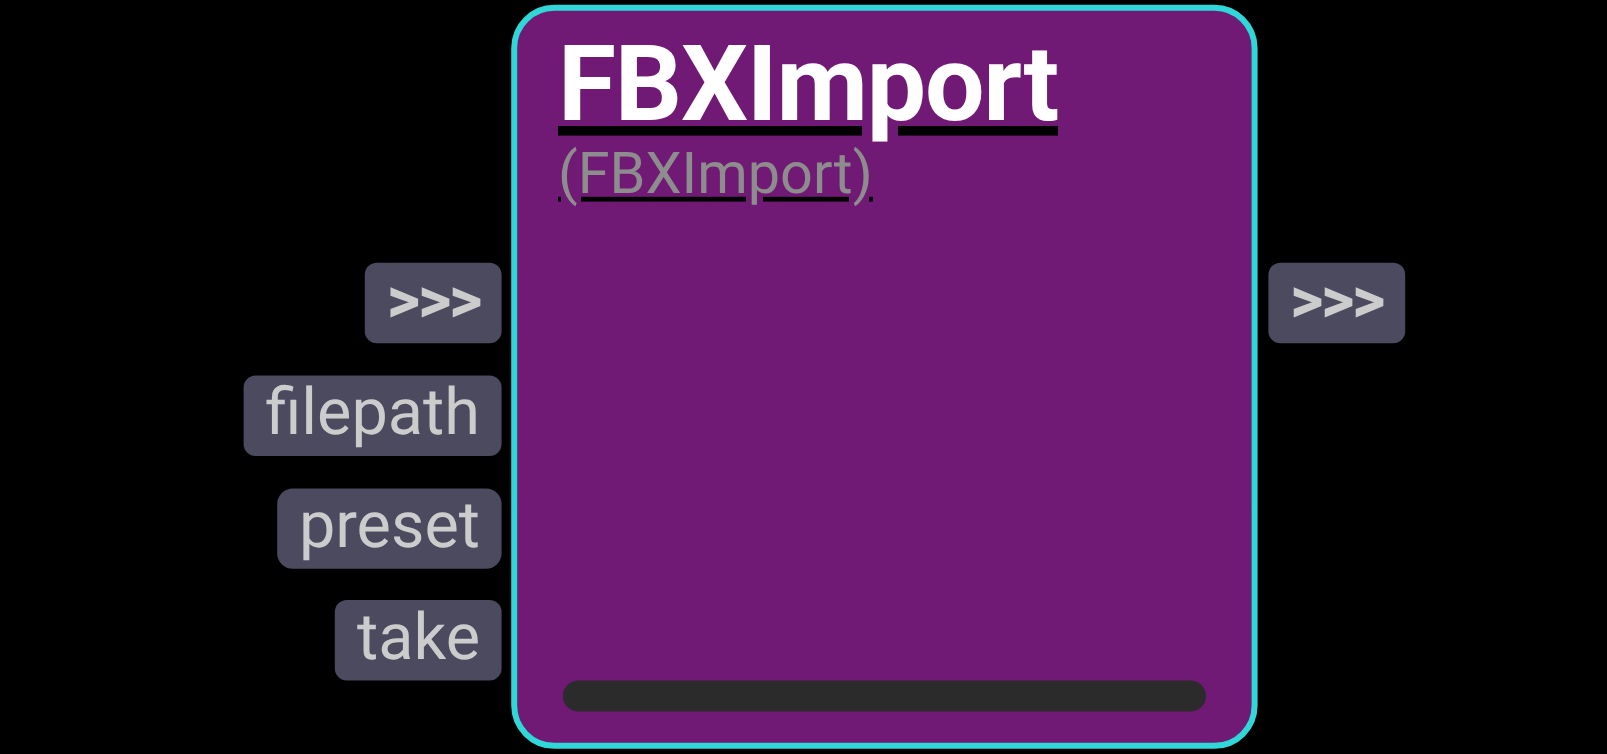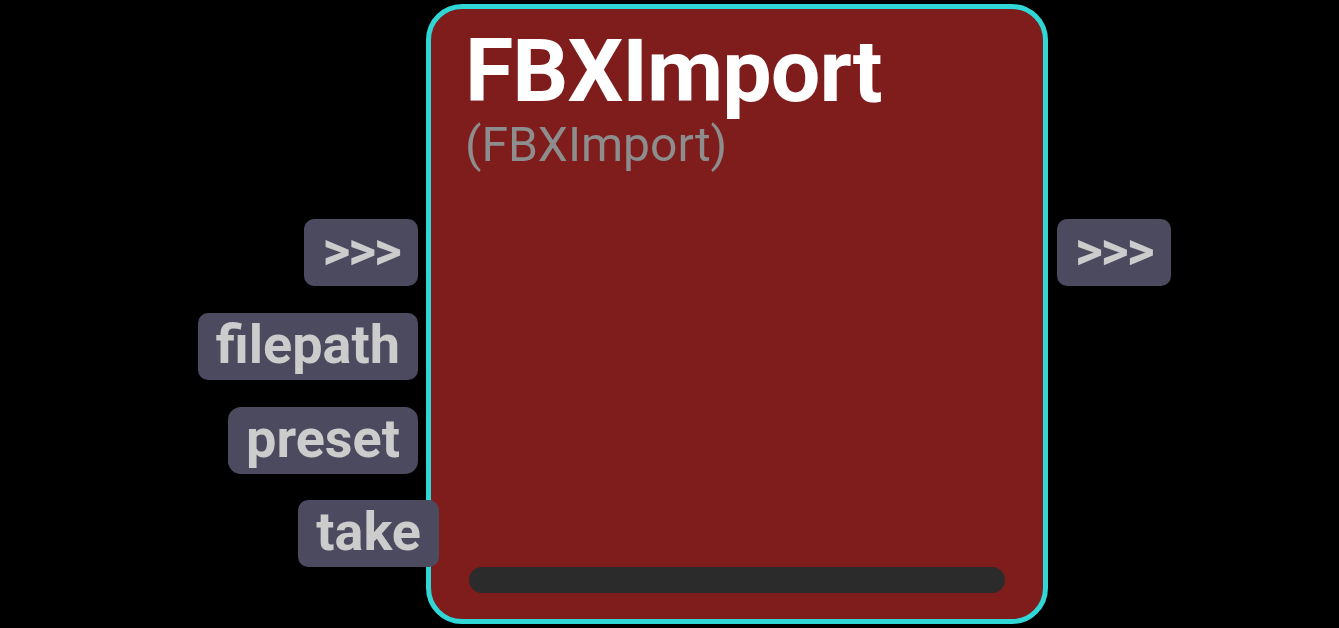--- a/index.html
+++ b/index.html
@@ -14,26 +14,27 @@
     position: relative;
     width: 100%;
     height: 100%;
   }
   .node {
     position: absolute;
     left: 426px;
     top: 4px;
     width: 622px;
     height: 620px;
-    background: #7f1d1d;
+    background: #701a75;
     border: 5px solid #2fd7d7;
     border-radius: 36px;
     padding: 18px 34px 20px 34px;
     display: flex;
     flex-direction: column;
+    text-decoration: underline;
   }
   .node-title {
     color: #ffffff;
     font-weight: 700;
     font-size: 88px;
     line-height: 1.0;
     letter-spacing: -1px;
   }
   .node-subtitle {
     color: #8d8d8d;
@@ -50,32 +51,32 @@
     background: #2b2b2b;
     border-radius: 14px;
   }
   .port {
     position: absolute;
     background: #4b4a5e;
     border-radius: 10px;
     padding: 2px 18px 6px 18px;
     color: #cccccc;
     font-size: 54px;
-    font-weight: 700;
+    font-weight: 400;
     line-height: 1.1;
     white-space: nowrap;
   }
   .port-exec {
     font-weight: 700;
     letter-spacing: -2px;
   }
   .port-in-exec   { right: 921px; top: 219px; }
   .port-in-1      { right: 921px; top: 313px; }
   .port-in-2      { right: 921px; top: 407px; border-radius: 13px; }
-  .port-in-3      { right: 900px; top: 500px; }
+  .port-in-3      { right: 921px; top: 500px; }
   .port-out-exec  { left: 1057px; top: 219px; }
 </style>
 </head>
 <body>
 
 <div class="canvas">
 
   <div class="node">
     <div class="node-title">FBXImport</div>
     <div class="node-subtitle">(FBXImport)</div>

